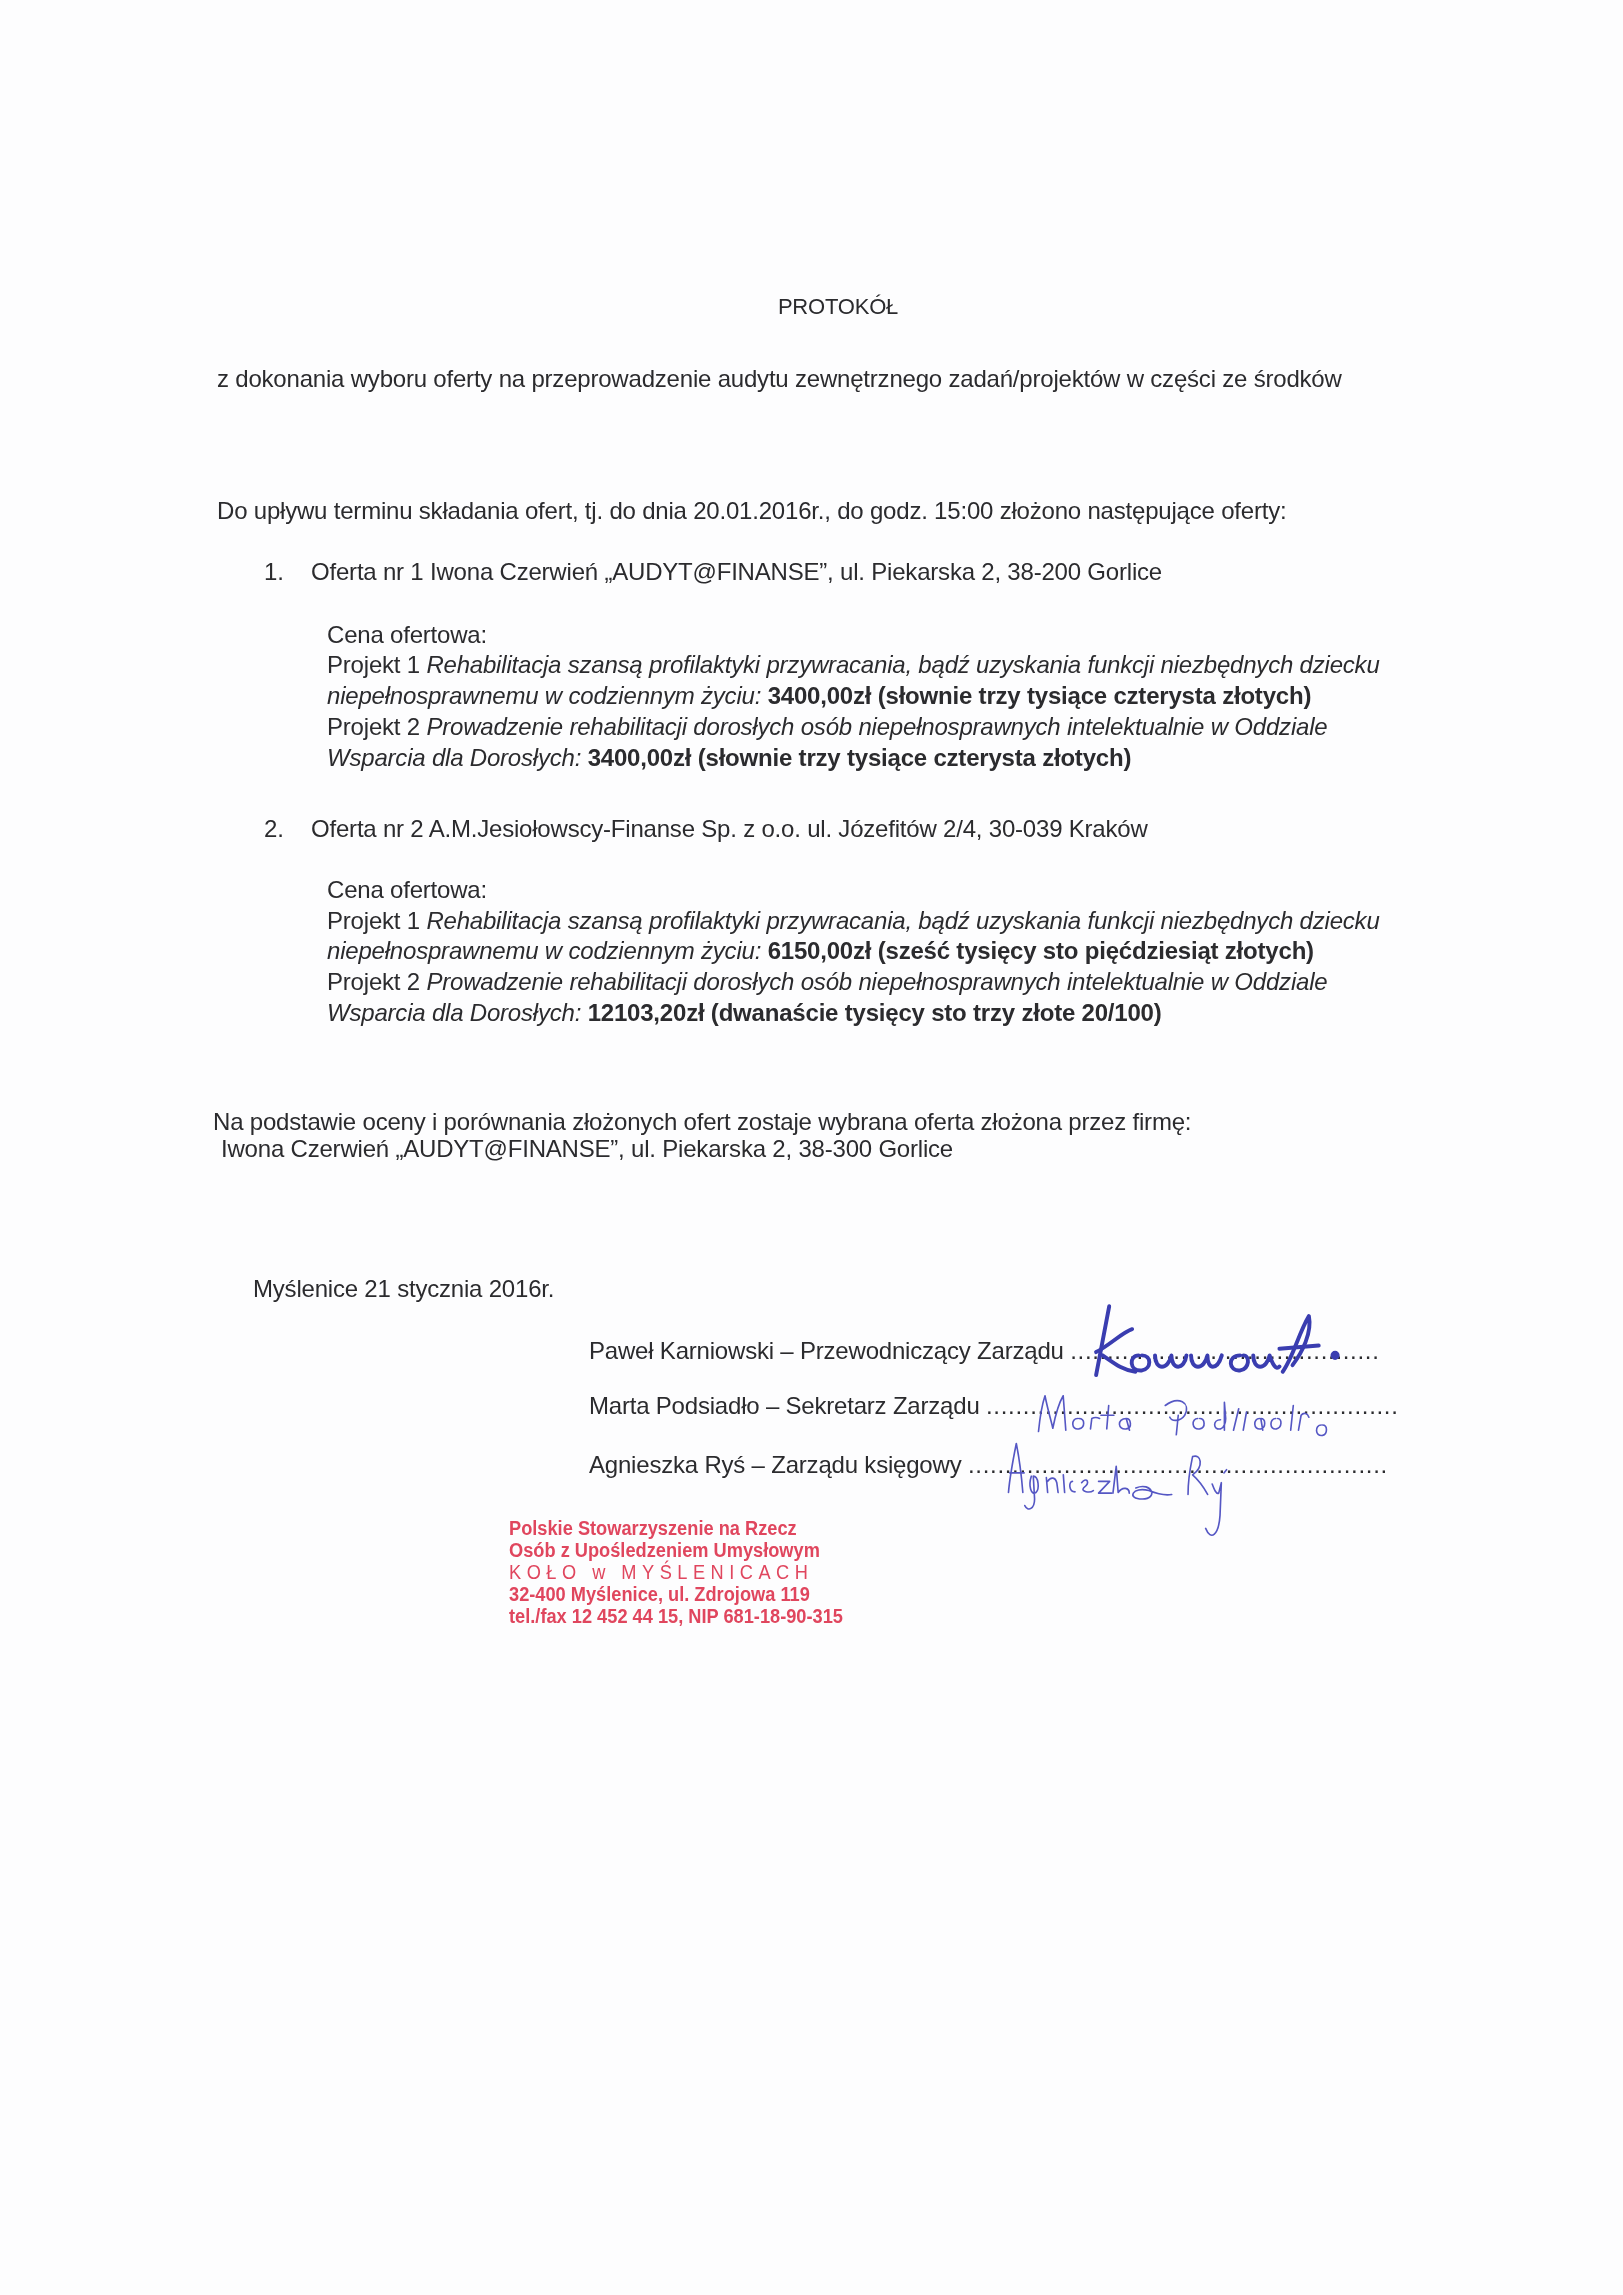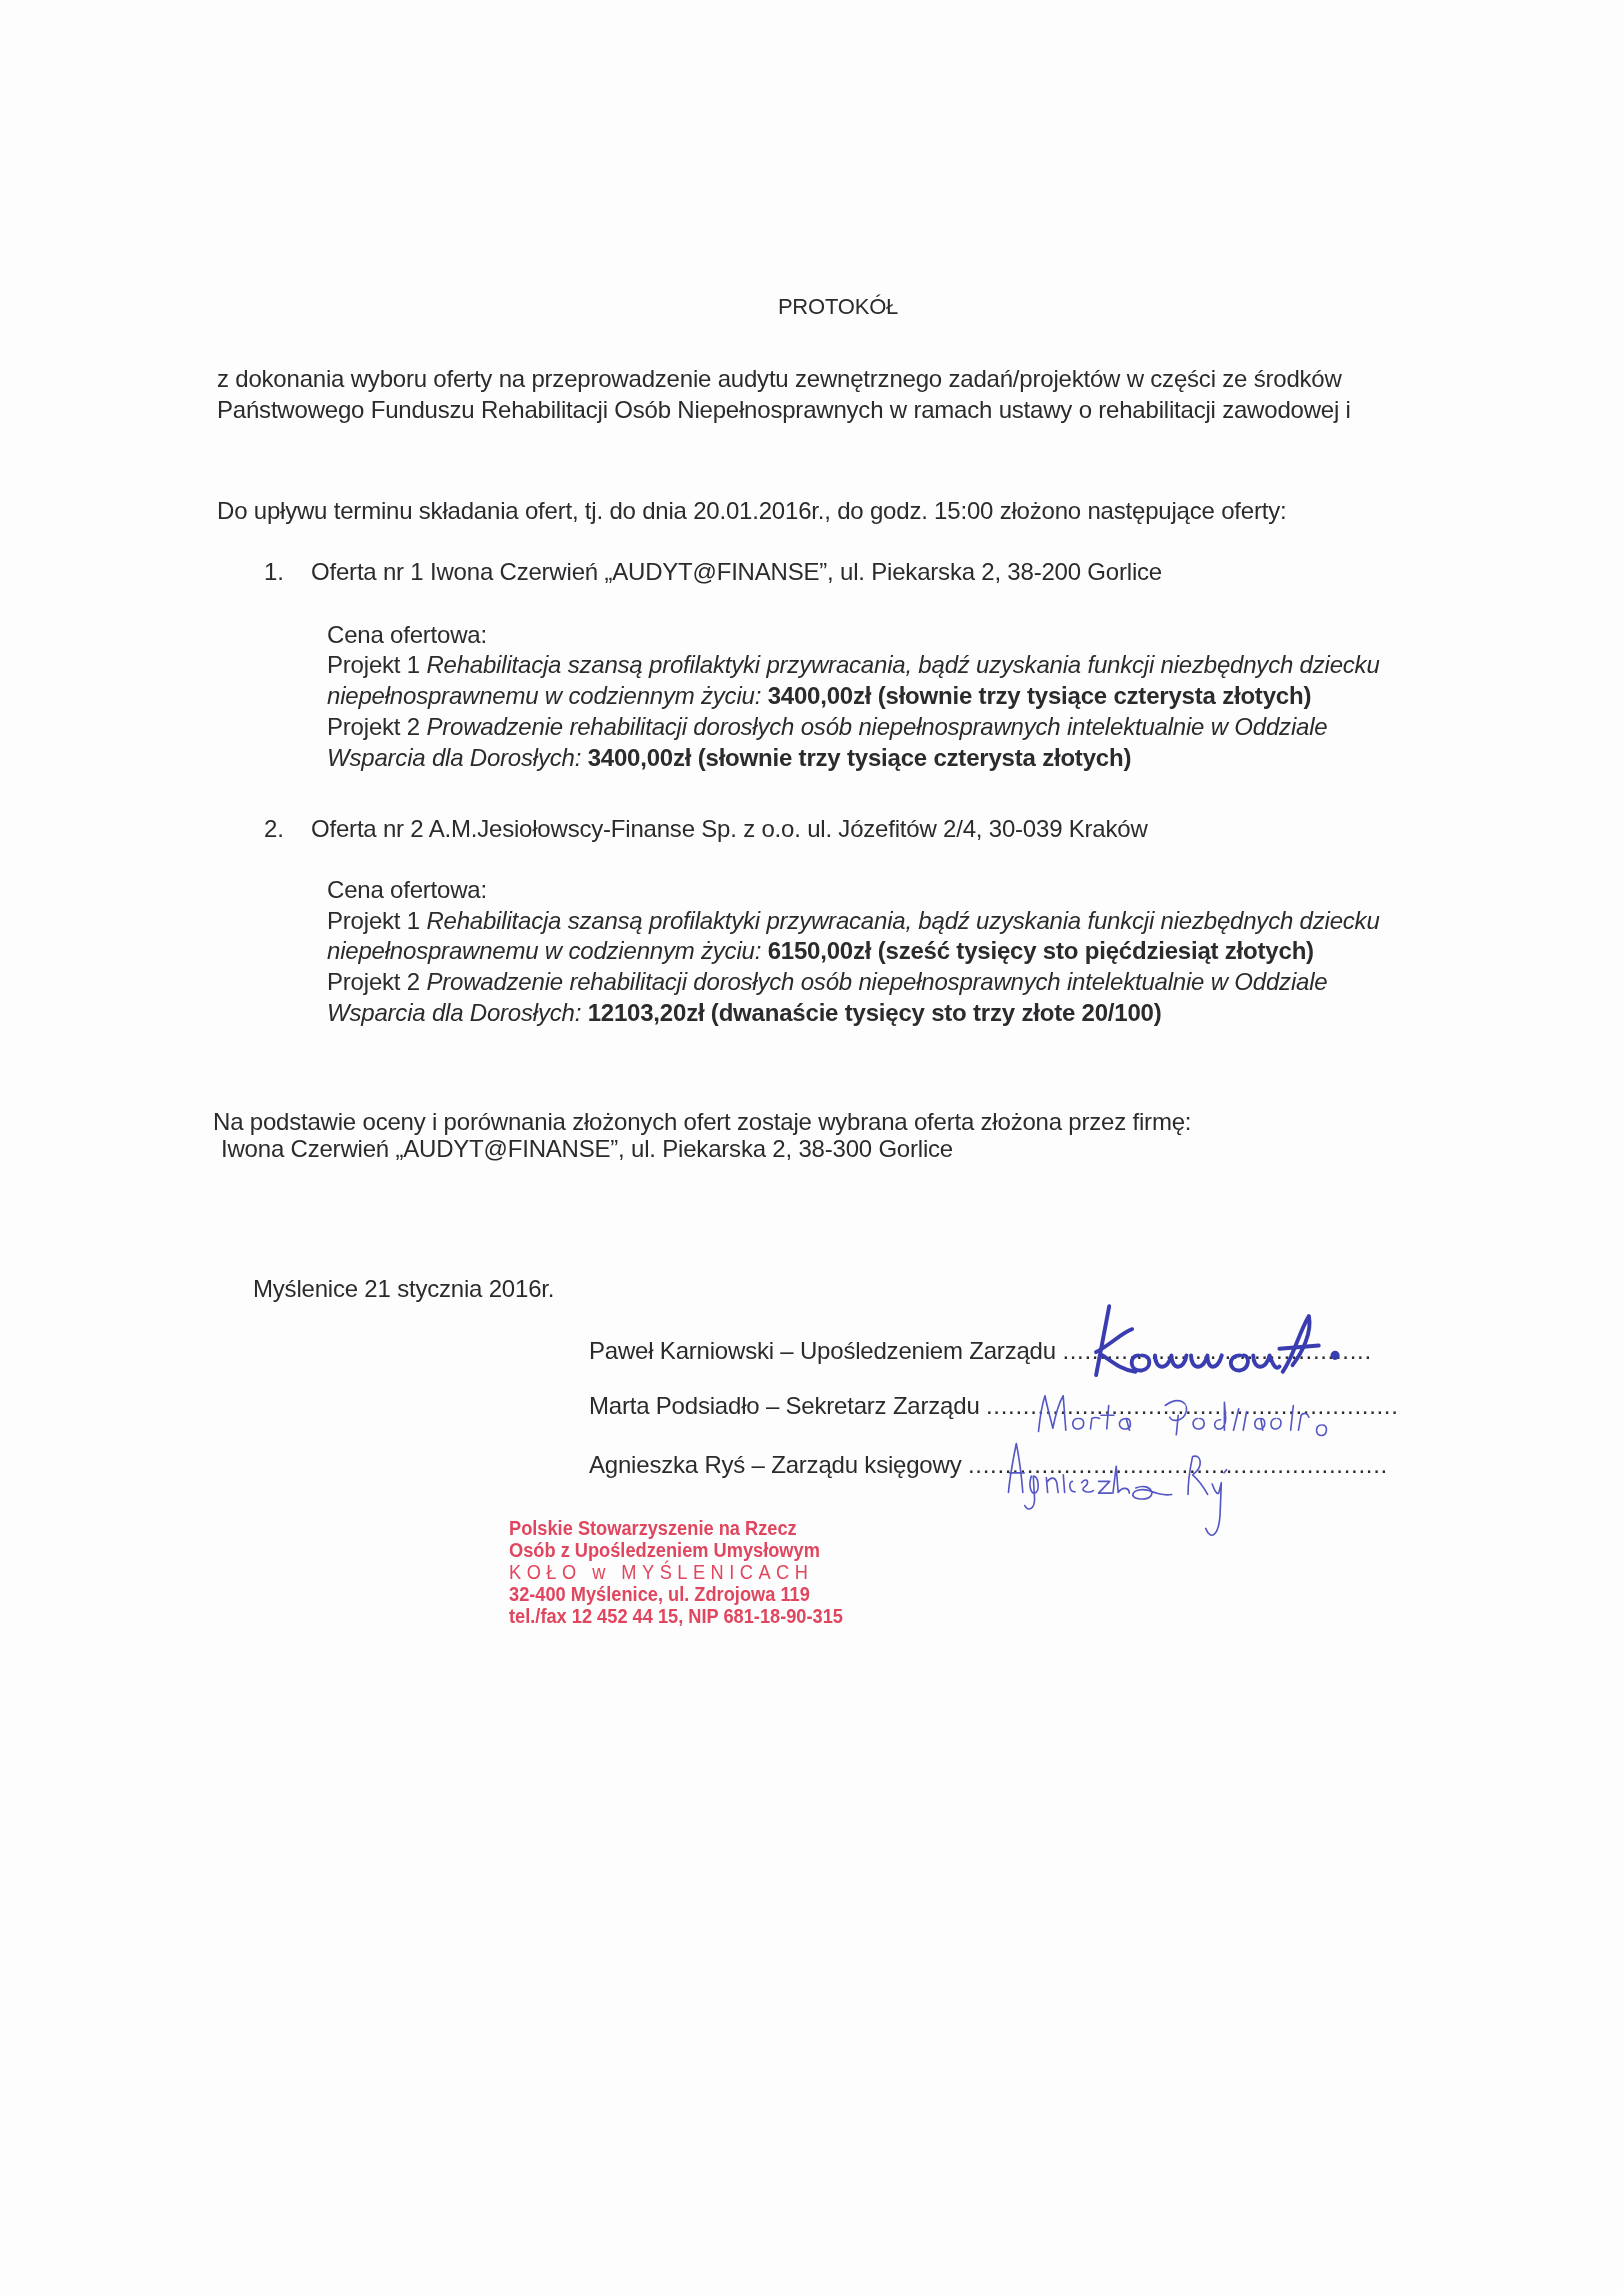--- a/index.html
+++ b/index.html
@@ -33,21 +33,20 @@
   .sig { position: absolute; }
   .sig svg { overflow: visible; }
 </style>
 </head>
 <body>
 
 <div class="abs txt title">PROTOKÓŁ</div>
 
 <div class="abs txt para">
   <span>z dokonania wyboru oferty na przeprowadzenie audytu zewnętrznego zadań/projektów w części ze środków</span>
-  <span>Państwowego Funduszu Rehabilitacji Osób Niepełnosprawnych w ramach ustawy o rehabilitacji zawodowej i</span>
 </div>
 
 <div class="abs txt" style="left:217px; top:495px;">Do upływu terminu składania ofert, tj. do dnia 20.01.2016r., do godz. 15:00 złożono następujące oferty:</div>
 
 <div class="abs txt" style="left:264px; top:556px;">1.</div>
 <div class="abs txt" style="left:311px; top:556px;">Oferta nr 1 Iwona Czerwień „AUDYT@FINANSE”, ul. Piekarska 2, 38-200 Gorlice</div>
 <div class="abs txt" style="left:327px; top:619px;">Cena ofertowa:</div>
 <div class="abs txt" style="left:327px; top:649px;">
   <span>Projekt 1</span>
   <span class="it">Rehabilitacja szansą profilaktyki przywracania, bądź uzyskania funkcji niezbędnych dziecku</span>
@@ -84,21 +83,21 @@
   <span class="it">Wsparcia dla Dorosłych:</span>
   <span class="b">12103,20zł (dwanaście tysięcy sto trzy złote 20/100)</span>
 </div>
 
 <div class="abs txt" style="left:213px; top:1106px;">Na podstawie oceny i porównania złożonych ofert zostaje wybrana oferta złożona przez firmę:</div>
 <div class="abs txt" style="left:213px; top:1133px;margin-left:8px;">Iwona Czerwień „AUDYT@FINANSE”, ul. Piekarska 2, 38-300 Gorlice</div>
 
 <div class="abs txt" style="left:213px; top:1273px;margin-left:40px;">Myślenice 21 stycznia 2016r.</div>
 
 <div class="abs txt" style="left:589px; top:1335px;">
-  <span>Paweł Karniowski – Upośledzeniem Zarządu</span>
+  <span>Paweł Karniowski – Przewodniczący Zarządu</span>
   <span class="dots">..........................................</span>
 </div>
 <div class="abs txt" style="left:589px; top:1390px;">
   <span>Marta Podsiadło – Sekretarz Zarządu</span>
   <span class="dots">........................................................</span>
 </div>
 <div class="abs txt" style="left:589px; top:1449px;">
   <span>Agnieszka Ryś – Zarządu księgowy</span>
   <span class="dots">.........................................................</span>
 </div>

